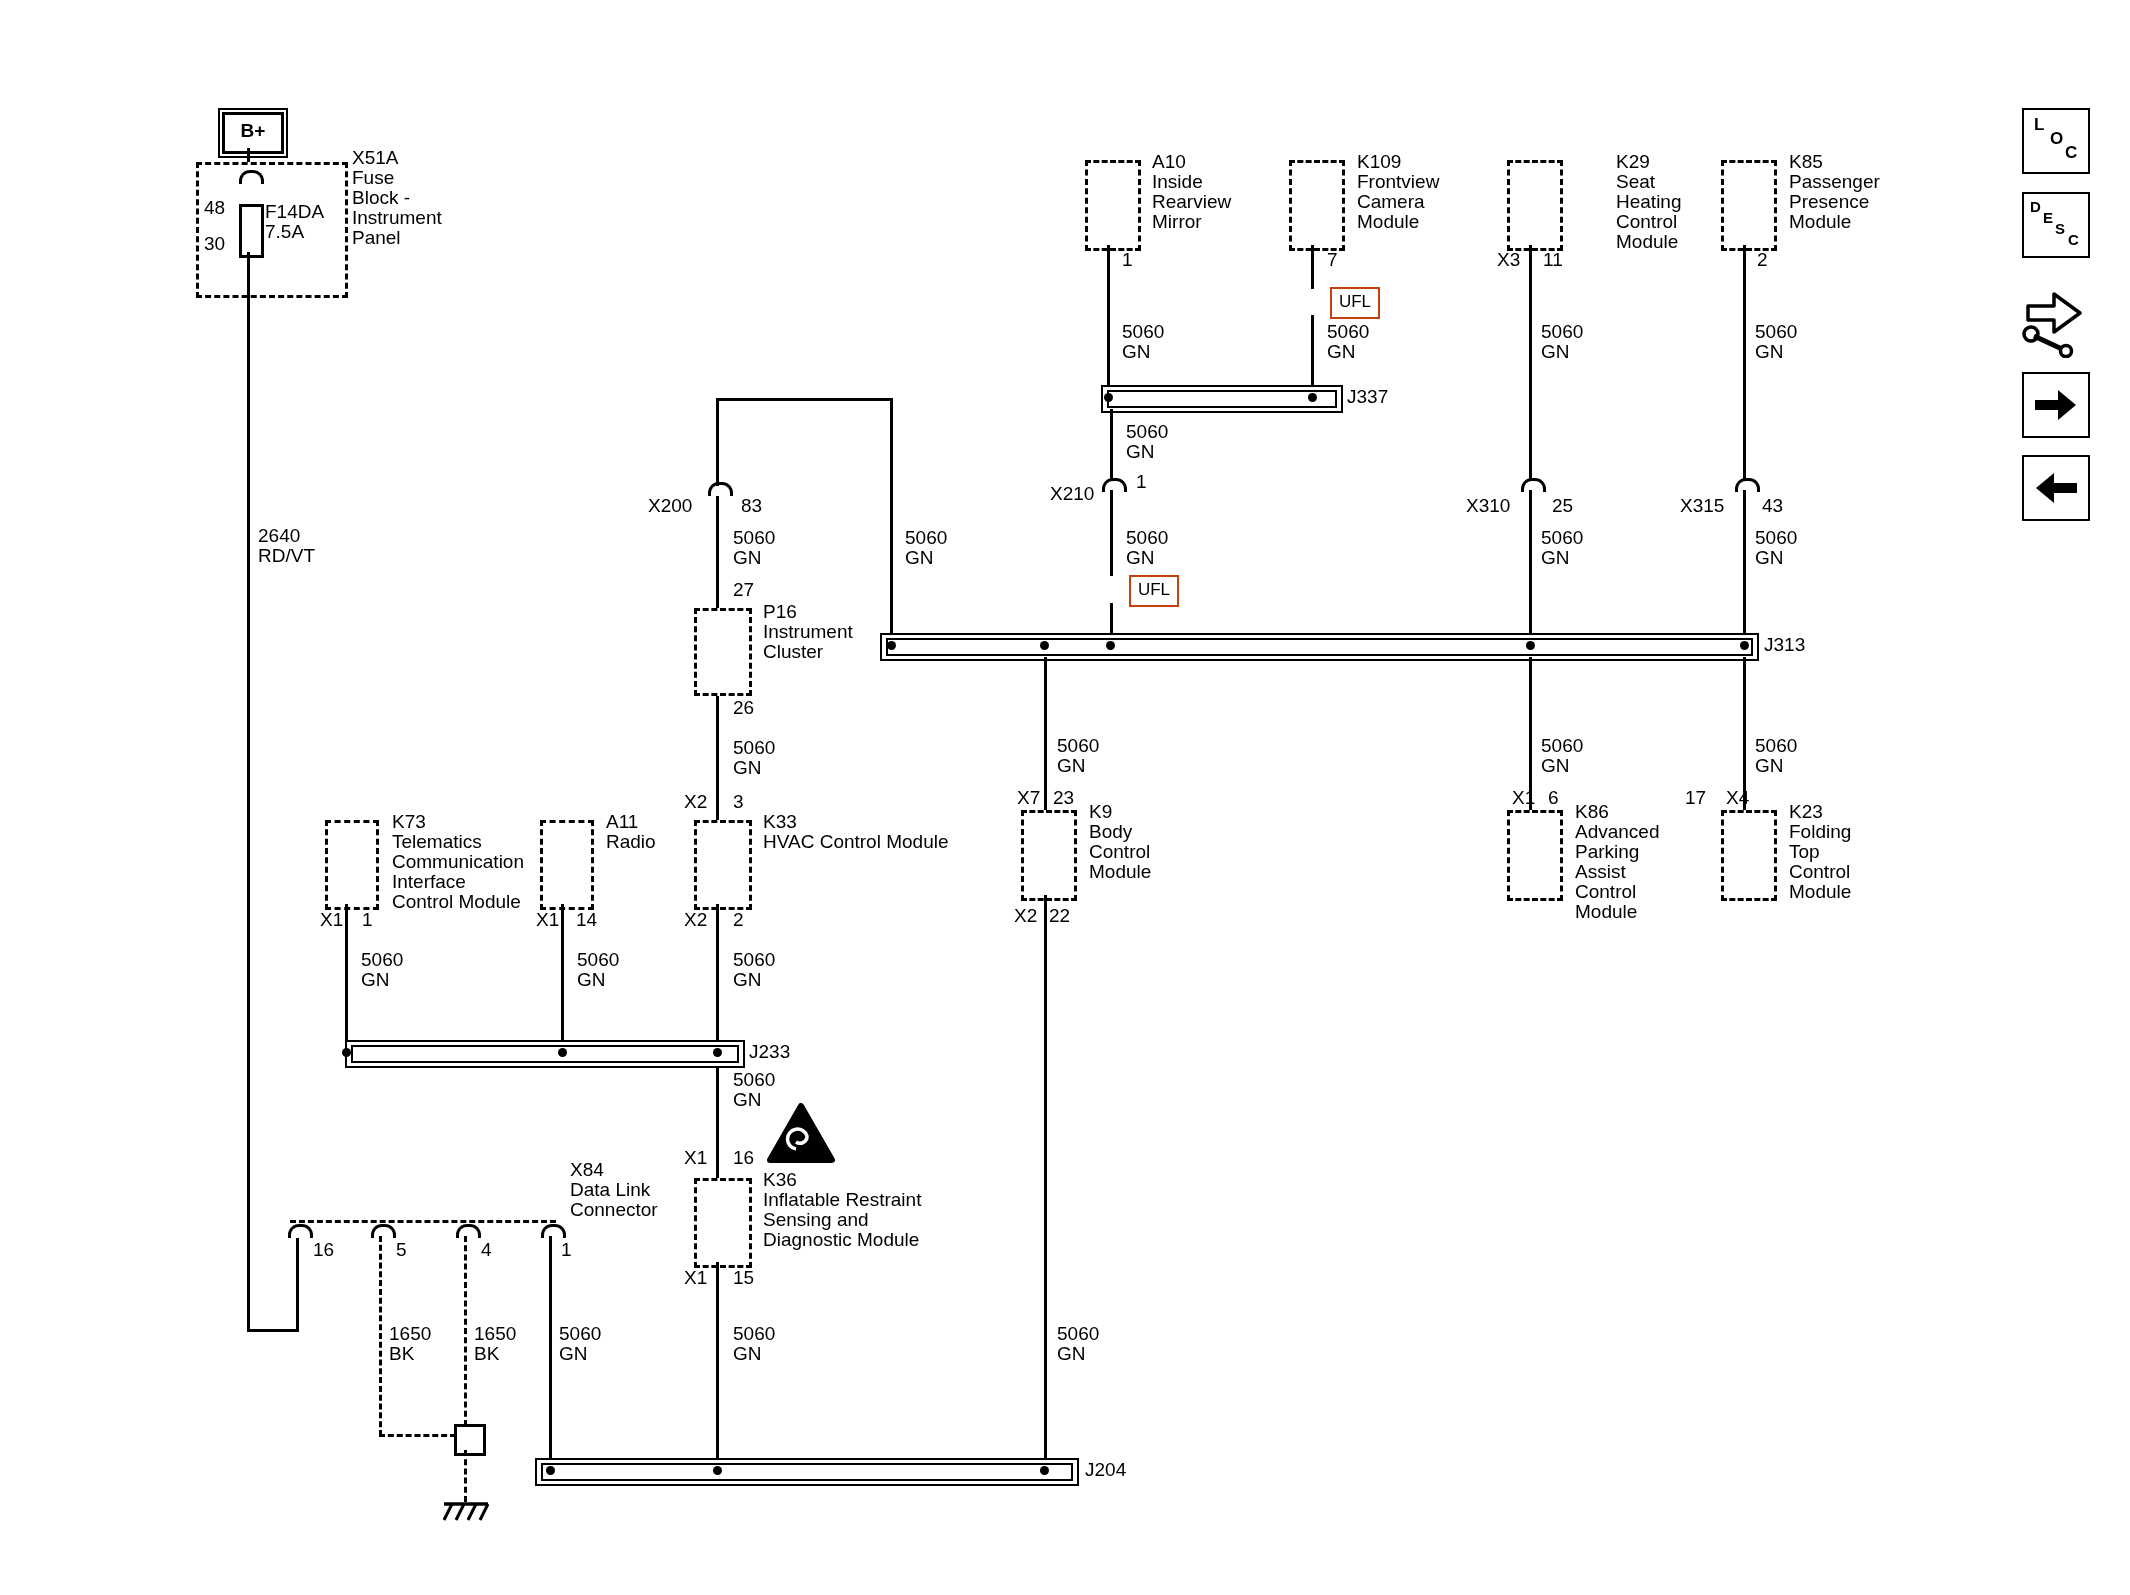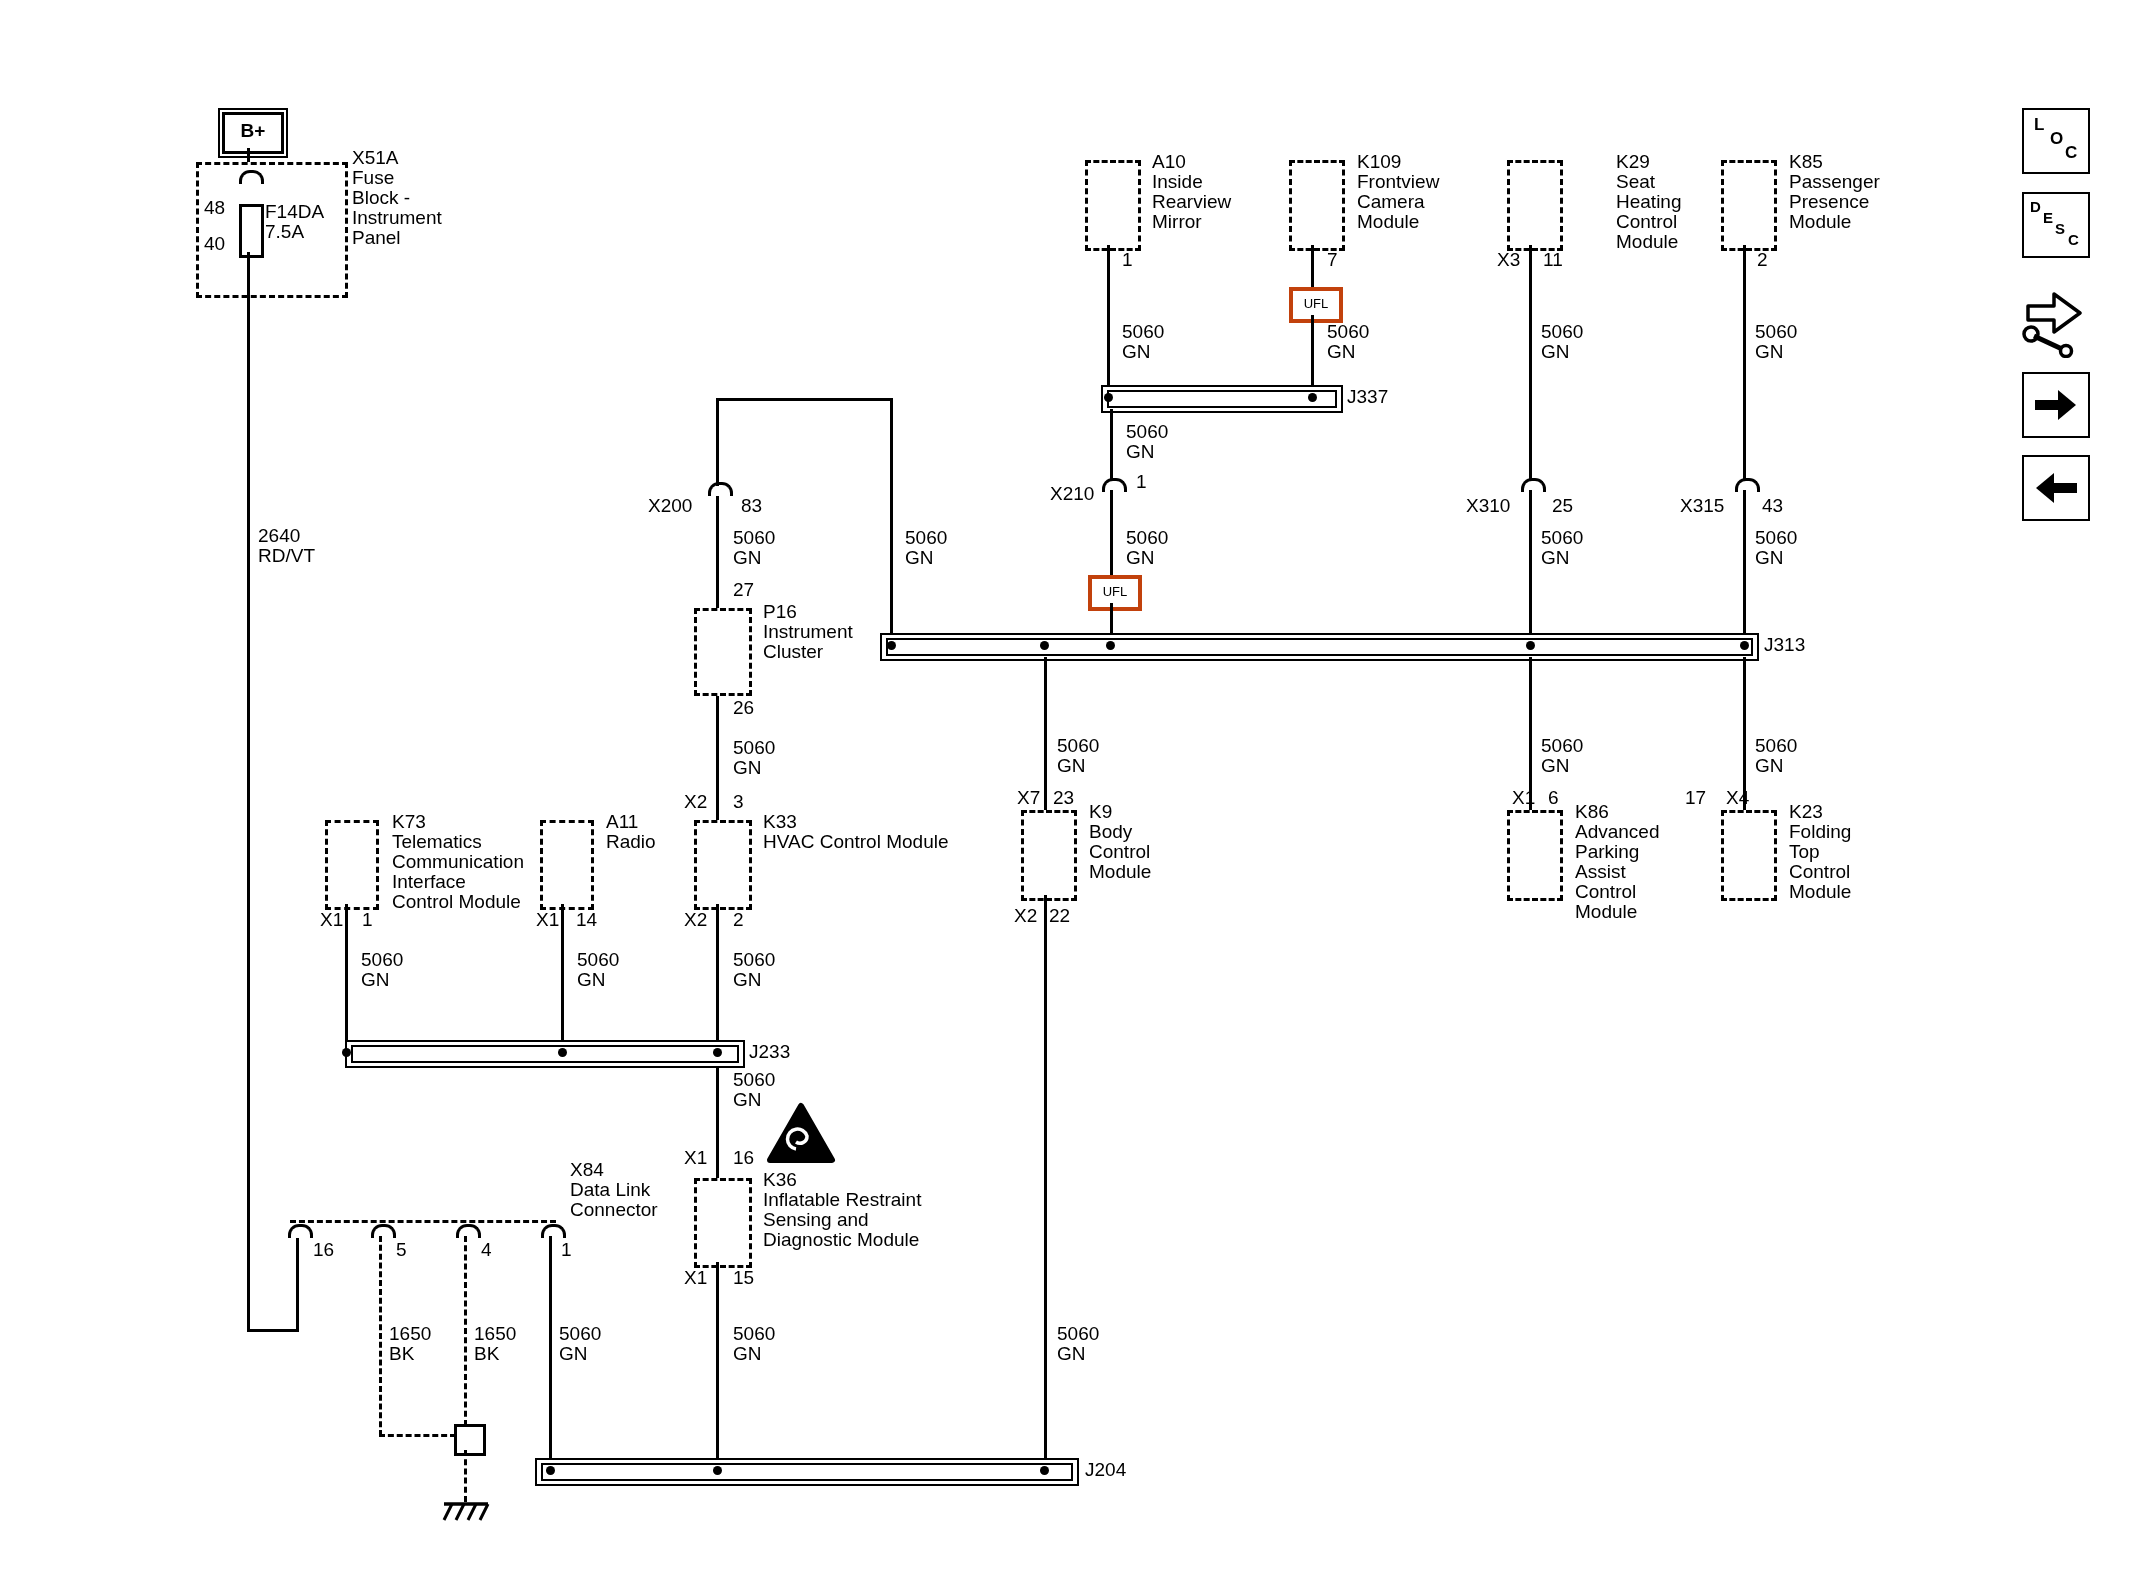--- a/index.html
+++ b/index.html
@@ -9,22 +9,22 @@
   .h{position:absolute;height:3px;background:#000;}
   .vd{position:absolute;width:0;border-left:3px dashed #000;}
   .hd{position:absolute;height:0;border-top:3px dashed #000;}
   .mbox{position:absolute;border:3px dashed #000;background:#fff;}
   .bar{position:absolute;height:24px;border:2px solid #000;background:#fff;}
   .bar::after{content:"";position:absolute;left:4px;right:4px;top:3px;bottom:3px;border:2px solid #000;}
   .lbl{position:absolute;line-height:20px;white-space:nowrap;}
   .dome{position:absolute;width:19px;height:11px;border:3px solid #000;border-bottom:none;
     border-radius:11px 11px 0 0;background:#fff;}
   .dot{position:absolute;width:9px;height:9px;border-radius:50%;background:#000;}
-  .ubox{position:absolute;width:46px;height:28px;border:4px solid #c2410c;background:#fff;
-    text-align:center;line-height:25px;font-size:13px;}
+  .ubox{position:absolute;width:46px;height:28px;border:2px solid #c2410c;background:#fff;
+    text-align:center;line-height:25px;font-size:17px;margin-left:41px;}
   .bplus{position:absolute;left:222px;top:112px;width:56px;height:36px;border:3px solid #000;
     outline:2px solid #000;outline-offset:2px;background:#fff;text-align:center;line-height:31px;font-weight:bold;}
   .fuse{position:absolute;border:3px solid #000;background:#fff;}
   .sq{position:absolute;border:3px solid #000;background:#fff;}
   .tool{position:absolute;left:2022px;width:64px;height:62px;border:2px solid #000;background:#fff;cursor:pointer;}
   .tool span{position:absolute;font-size:17px;font-weight:bold;line-height:17px;}
   .arrow-shaft{position:absolute;background:#000;}
   .arrow-head-r{position:absolute;width:0;height:0;border-left:18px solid #000;border-top:15px solid transparent;border-bottom:15px solid transparent;}
   .arrow-head-l{position:absolute;width:0;height:0;border-right:18px solid #000;border-top:15px solid transparent;border-bottom:15px solid transparent;}
   .icon{position:absolute;}
@@ -37,21 +37,21 @@
   <div class="bplus">B+</div>
   <div class="v" style="left:247px;top:148px;height:58px"></div>
   <div class="mbox" style="left:196px;top:162px;width:146px;height:130px"></div>
   <div class="dome" style="left:239px;top:170px"></div>
   <div class="lbl" style="left:204px;top:198px">48</div>
   <div class="fuse" style="left:239px;top:204px;width:19px;height:48px"></div>
   <div class="lbl" style="left:265px;top:202px">
     <div>F14DA</div>
     <div>7.5A</div>
   </div>
-  <div class="lbl" style="left:204px;top:234px">40</div>
+  <div class="lbl" style="left:204px;top:234px">30</div>
   <div class="lbl" style="left:352px;top:148px">
     <div>X51A</div>
     <div>Fuse</div>
     <div>Block -</div>
     <div>Instrument</div>
     <div>Panel</div>
   </div>
   <div class="v" style="left:247px;top:252px;height:1077px"></div>
   <div class="lbl" style="left:258px;top:526px">
     <div>2640</div>

